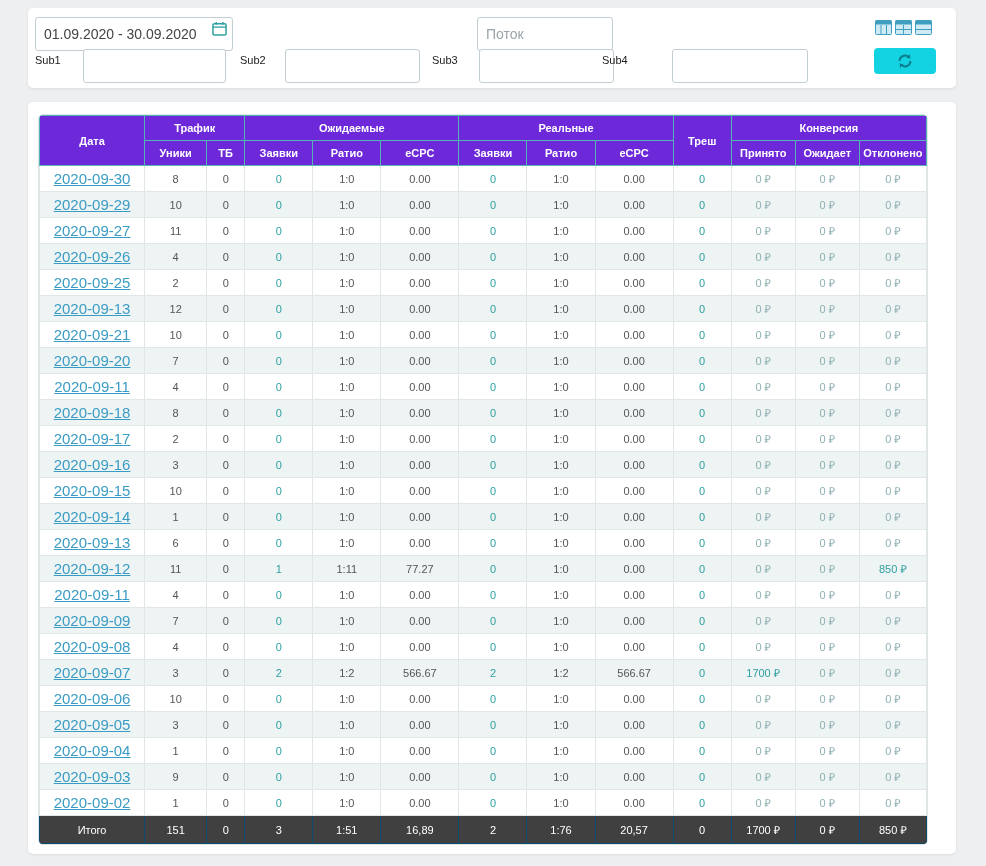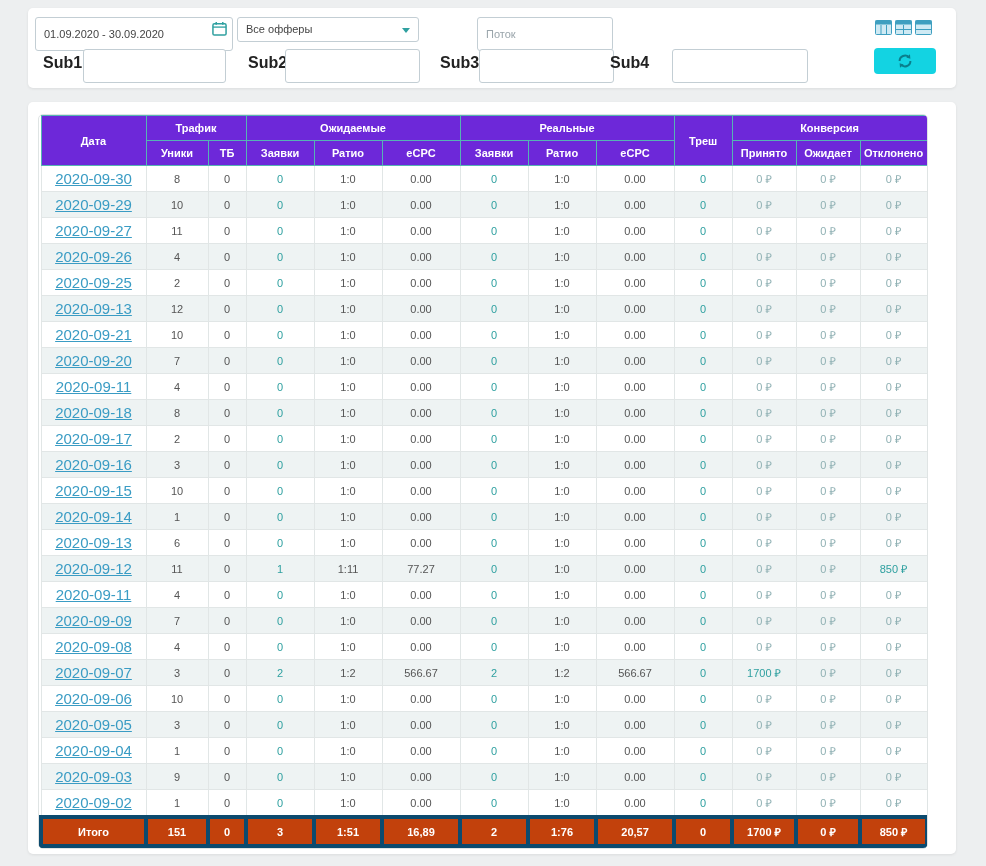--- a/index.html
+++ b/index.html
@@ -16,21 +16,21 @@
     box-shadow: 0 1px 3px rgba(0,0,0,.08);
   }
   #filter-card { left: 28px; top: 8px; width: 928px; height: 80px; }
   #table-card  { left: 28px; top: 102px; width: 928px; height: 752px; }
 
   .txt {
     position: absolute;
     height: 25px;
     border: 1px solid #c3ced4;
     border-radius: 3px;
-    font-size: 11px;
+    font-size: 14px;
     color: #444;
     padding: 16px 8px;
     font-family: inherit;
     outline: none;
     background: #fff;
   }
   .txt::placeholder { color: #9aa5ab; }
 
   #date-input { left: 7px; top: 9px; width: 198px; padding-right: 28px; }
   #cal-btn {
@@ -48,21 +48,21 @@
     position: absolute; right: 8px; top: 10px; width: 0; height: 0;
     border-left: 4px solid transparent; border-right: 4px solid transparent;
     border-top: 5px solid #2fa0a0;
   }
 
   #stream-input { left: 449px; top: 9px; width: 136px; }
 
   .view-icons { position: absolute; right: 24px; top: 12px; display: flex; gap: 3px; }
   .view-icons button { border: none; background: transparent; padding: 0; cursor: pointer; line-height: 0; }
 
-  .sub-label { position: absolute; top: 46px; font-size: 16px; font-weight: bold; color: #222; margin-left: 8px; }
+  .sub-label { position: absolute; top: 46px; font-size: 11px; font-weight: normal; color: #222; }
   #sub1-label { left: 7px; }   #sub1-input { left: 55px;  top: 41px; width: 143px; height: 24px; }
   #sub2-label { left: 212px; } #sub2-input { left: 257px; top: 41px; width: 135px; height: 24px; }
   #sub3-label { left: 404px; } #sub3-input { left: 451px; top: 41px; width: 135px; height: 24px; }
   #sub4-label { left: 574px; } #sub4-input { left: 644px; top: 41px; width: 136px; height: 24px; }
 
   #refresh-btn {
     position: absolute; right: 20px; top: 40px; width: 62px; height: 26px;
     background: #13d3e2; border: none; border-radius: 4px; cursor: pointer;
     display: flex; align-items: center; justify-content: center;
   }
@@ -80,44 +80,40 @@
     font-size: 11px; color: #555; text-align: center;
     border: 1px solid #e1e6e6; padding: 4px 3px; height: 25px; background: #fff;
     overflow: hidden; white-space: nowrap;
   }
   tbody tr.alt td { background: #eef3f3; }
   td.date a { color: #3a9cc4; font-size: 15px; }
   td.accent { color: #2fa0a0; }
   td.cur { color: #2fa0a0; }
   td.cur.zero { color: #8fb0b3; }
   tfoot td {
-    background: #c2410c; color: #fff; font-weight: bold; font-size: 11px;
-    text-align: center; border: 4px solid #0c4a6e; padding: 5px 3px; height: 28px;
+    background: #404040; color: #fff; font-weight: normal; font-size: 11px;
+    text-align: center; border: 1px solid #0c4a6e; padding: 5px 3px; height: 28px;
     white-space: nowrap;
   }
 </style>
 </head>
 <body>
 
 <div class="card" id="filter-card">
 
   <input class="txt" id="date-input" type="text" value="01.09.2020 - 30.09.2020" style="">
   <button id="cal-btn">
     <svg width="15" height="15" viewBox="0 0 16 16">
       <rect x="1" y="3" width="14" height="12" rx="1.5" fill="none" stroke="#2fa0a0" stroke-width="1.6"></rect>
       <line x1="1" y1="6.5" x2="15" y2="6.5" stroke="#2fa0a0" stroke-width="1.4"></line>
       <line x1="4.5" y1="1" x2="4.5" y2="4" stroke="#2fa0a0" stroke-width="1.6"></line>
       <line x1="11.5" y1="1" x2="11.5" y2="4" stroke="#2fa0a0" stroke-width="1.6"></line>
     </svg>
   </button>
 
-  <div id="offer-select">
-    <span>Все офферы</span>
-    <span class="caret"></span>
-  </div>
 
   <input class="txt" id="stream-input" type="text" placeholder="Поток" style="">
 
   <div class="view-icons">
     <button>
       <svg width="17" height="15" viewBox="0 0 17 15">
         <rect x="0.5" y="0.5" width="16" height="14" rx="1" fill="#cfeaf4" stroke="#3f9fc0"></rect>
         <rect x="0.5" y="0.5" width="16" height="4" fill="#3f9fc0"></rect>
         <line x1="6" y1="5" x2="6" y2="14.5" stroke="#3f9fc0"></line>
         <line x1="11.5" y1="5" x2="11.5" y2="14.5" stroke="#3f9fc0"></line>

